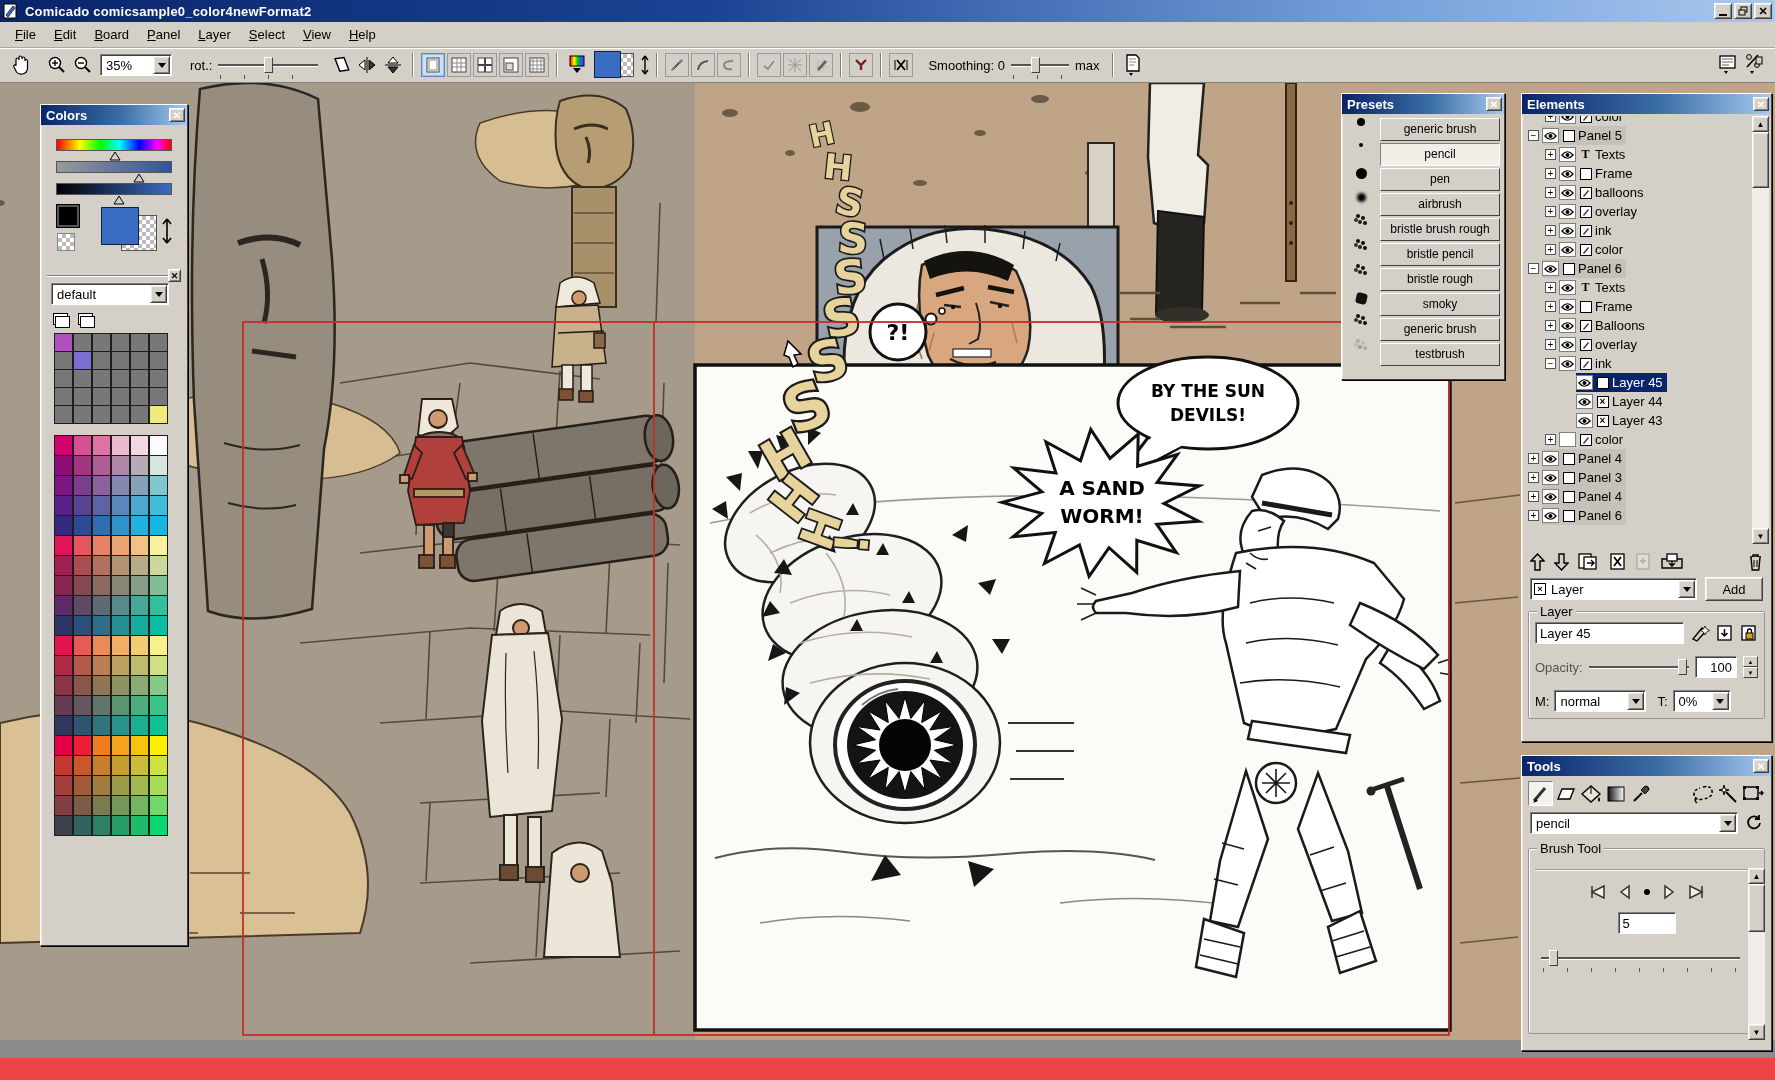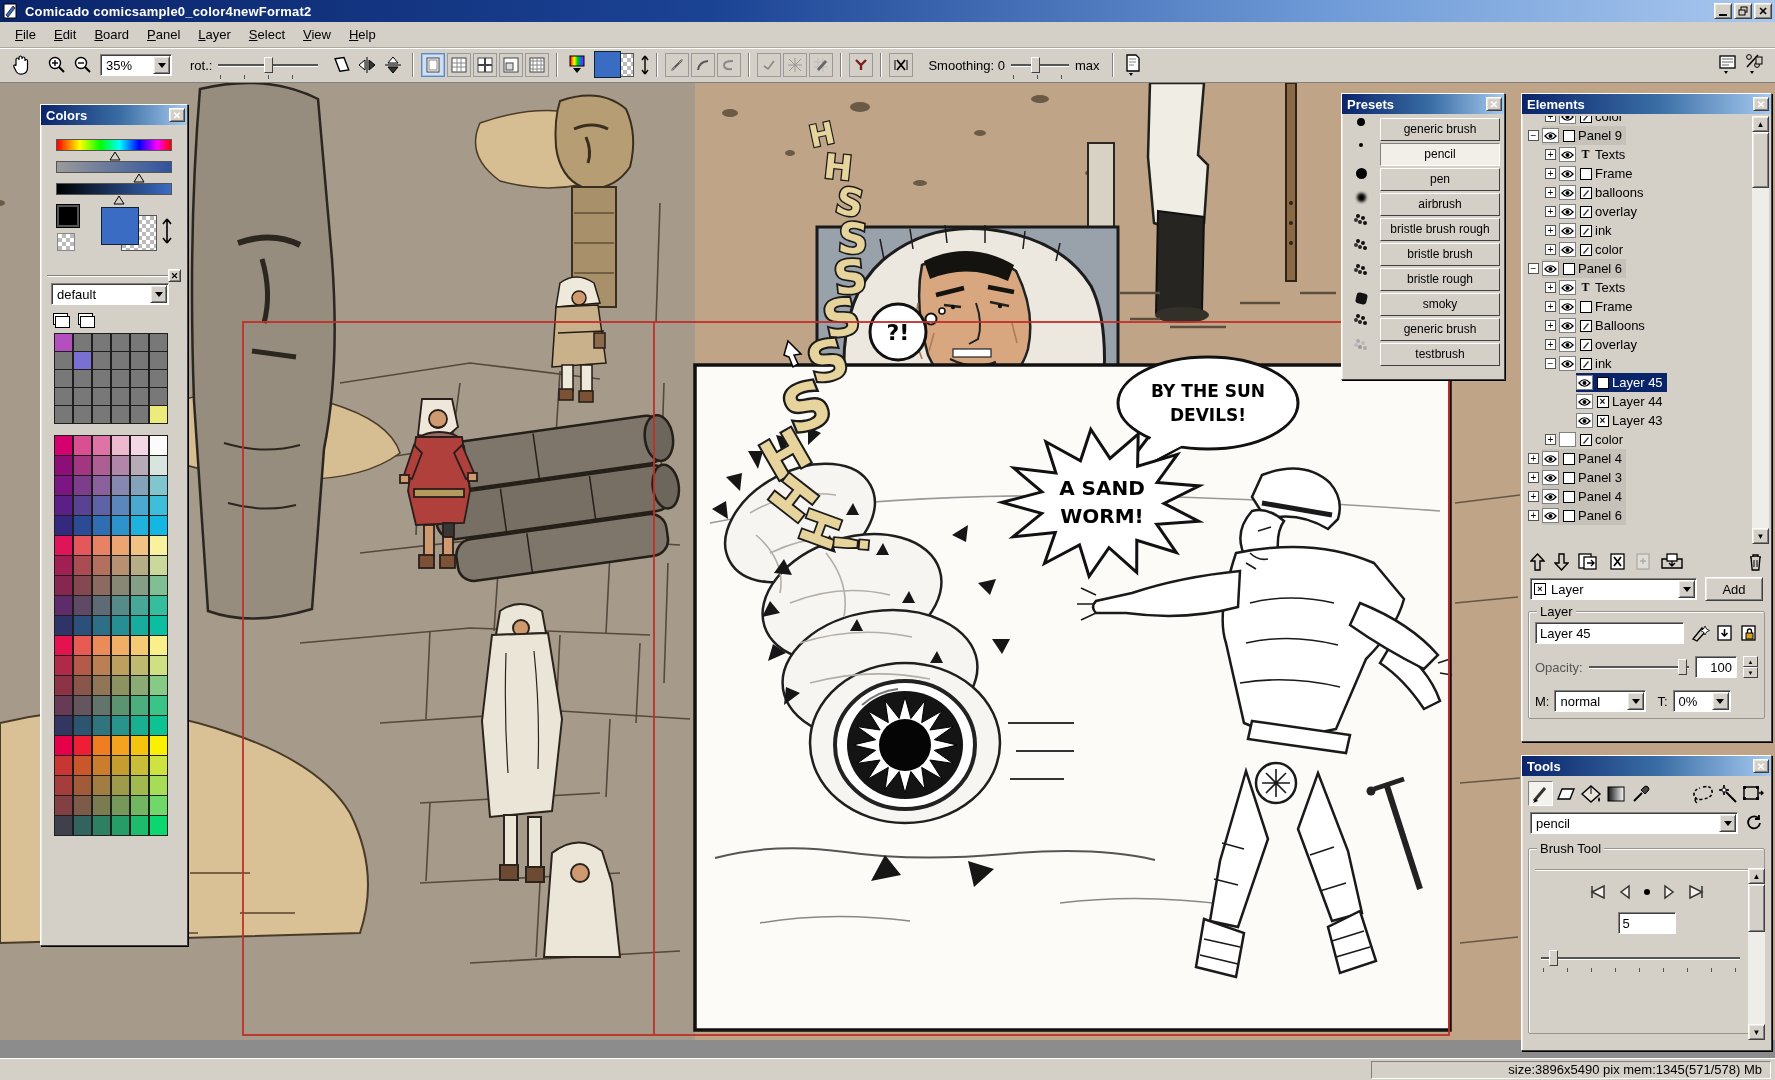--- a/index.html
+++ b/index.html
@@ -846,21 +846,21 @@
         <div class="preset-row">
           <span class="p-icon">
             <span class="scatter"></span>
           </span>
           <div class="preset-btn">bristle brush rough</div>
         </div>
         <div class="preset-row">
           <span class="p-icon">
             <span class="scatter"></span>
           </span>
-          <div class="preset-btn">bristle brush</div>
+          <div class="preset-btn">bristle pencil</div>
         </div>
         <div class="preset-row">
           <span class="p-icon">
             <span class="scatter"></span>
           </span>
           <div class="preset-btn">bristle rough</div>
         </div>
         <div class="preset-row">
           <span class="p-icon">
             <span class="blob"></span>
@@ -915,21 +915,21 @@
             <span class="rowseg">
               <span class="eyebox">
                 <svg width="13" height="10" viewBox="0 0 14 10">
                   <path d="M1,5 Q7,-2 13,5 Q7,12 1,5 Z" fill="none" stroke="#000" stroke-width="1.3"></path>
                   <circle cx="7" cy="5" r="2.2" fill="#000"></circle>
                 </svg>
               </span>
               <span class="ti">
                 <span class="ti-frame"></span>
               </span>
-              <span>Panel 9</span>
+              <span>Panel 5</span>
             </span>
           </div>
           <div class="tree-row" style="padding-left: 21px;">
             <span class="exp">+</span>
             <span class="rowseg">
               <span class="eyebox">
                 <svg width="13" height="10" viewBox="0 0 14 10">
                   <path d="M1,5 Q7,-2 13,5 Q7,12 1,5 Z" fill="none" stroke="#000" stroke-width="1.3"></path>
                   <circle cx="7" cy="5" r="2.2" fill="#000"></circle>
                 </svg>
@@ -1464,19 +1464,14 @@
         <div class="ticks"></div>
       </div>
     </div>
     <div class="vscroll">
       <div class="sb-btn btn out" style="position:absolute; top:0;">▲</div>
       <div class="sb-btn btn out" style="position:absolute; bottom:0;">▼</div>
       <div class="thumb btn out"></div>
     </div>
   </div>
 
-  <div id="statusbar">
-    <div id="status-box">
-      <span>size:3896x5490 pix  mem:1345(571/578) Mb</span>
-    </div>
-  </div>
 
 </div>
 
 </body></html>

